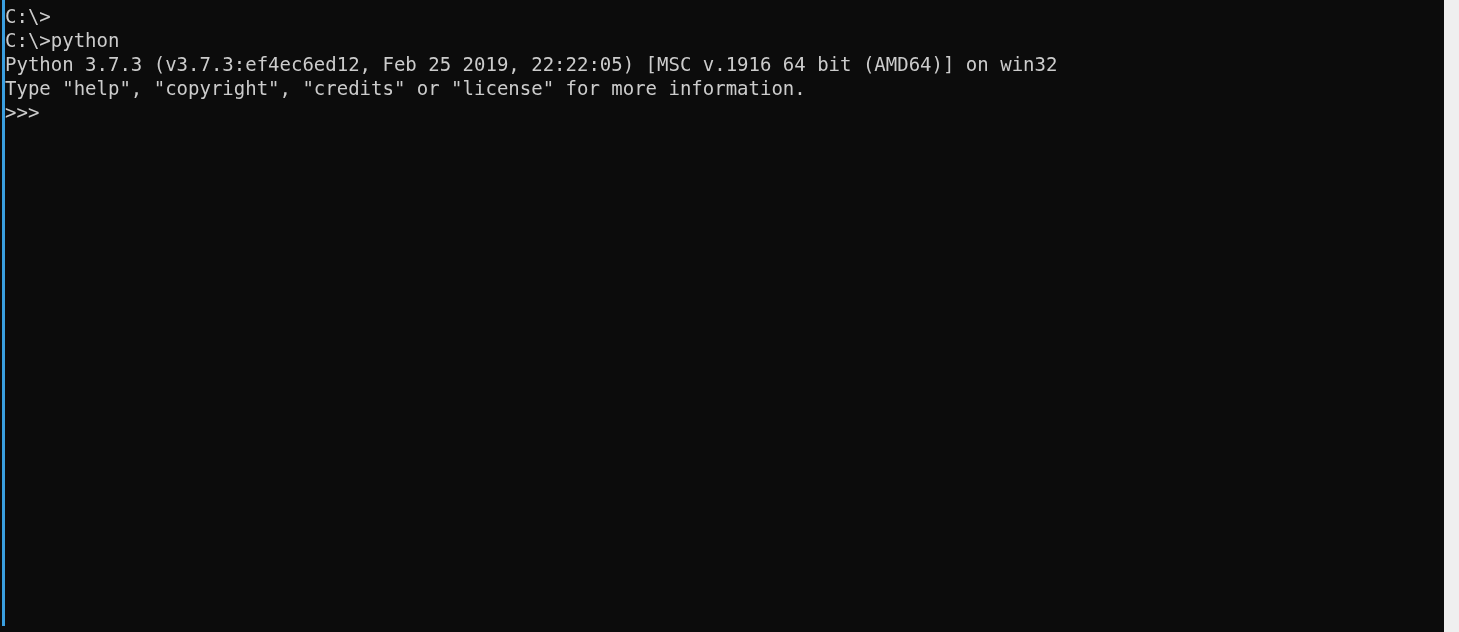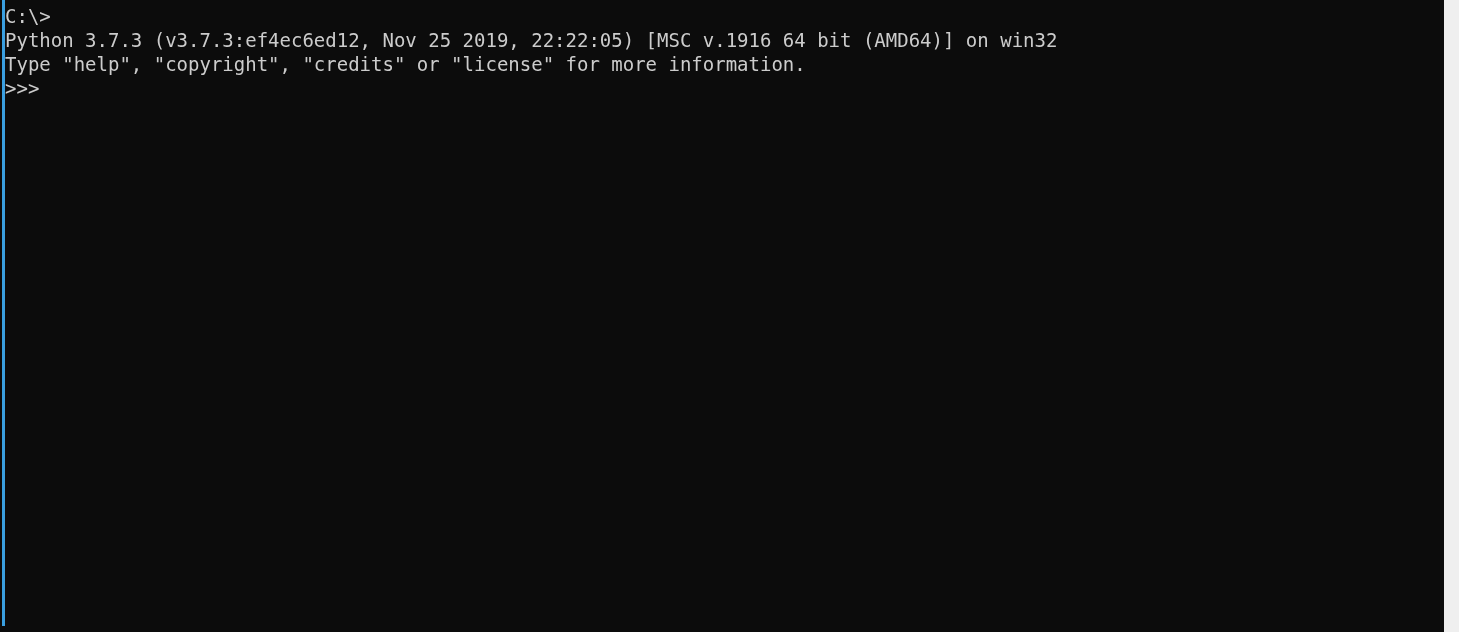--- a/index.html
+++ b/index.html
@@ -92,22 +92,23 @@
   <div id="desktop-backdrop"></div>
 
   <div id="console-window">
 
     <div id="window-left-accent"></div>
 
     <div id="console-body">
 
       <span class="console-line">C:\&gt;</span>
 
+      <span class="console-line">C:\&gt;python</span>
 
-      <span class="console-line">Python 3.7.3 (v3.7.3:ef4ec6ed12, Nov 25 2019, 22:22:05) [MSC v.1916 64 bit (AMD64)] on win32</span>
+      <span class="console-line">Python 3.7.3 (v3.7.3:ef4ec6ed12, Feb 25 2019, 22:22:05) [MSC v.1916 64 bit (AMD64)] on win32</span>
 
       <span class="console-line">Type "help", "copyright", "credits" or "license" for more information.</span>
 
 
       <span class="console-line">&gt;&gt;&gt;</span>
 
     </div>
 
     <div id="caret"></div>
 

